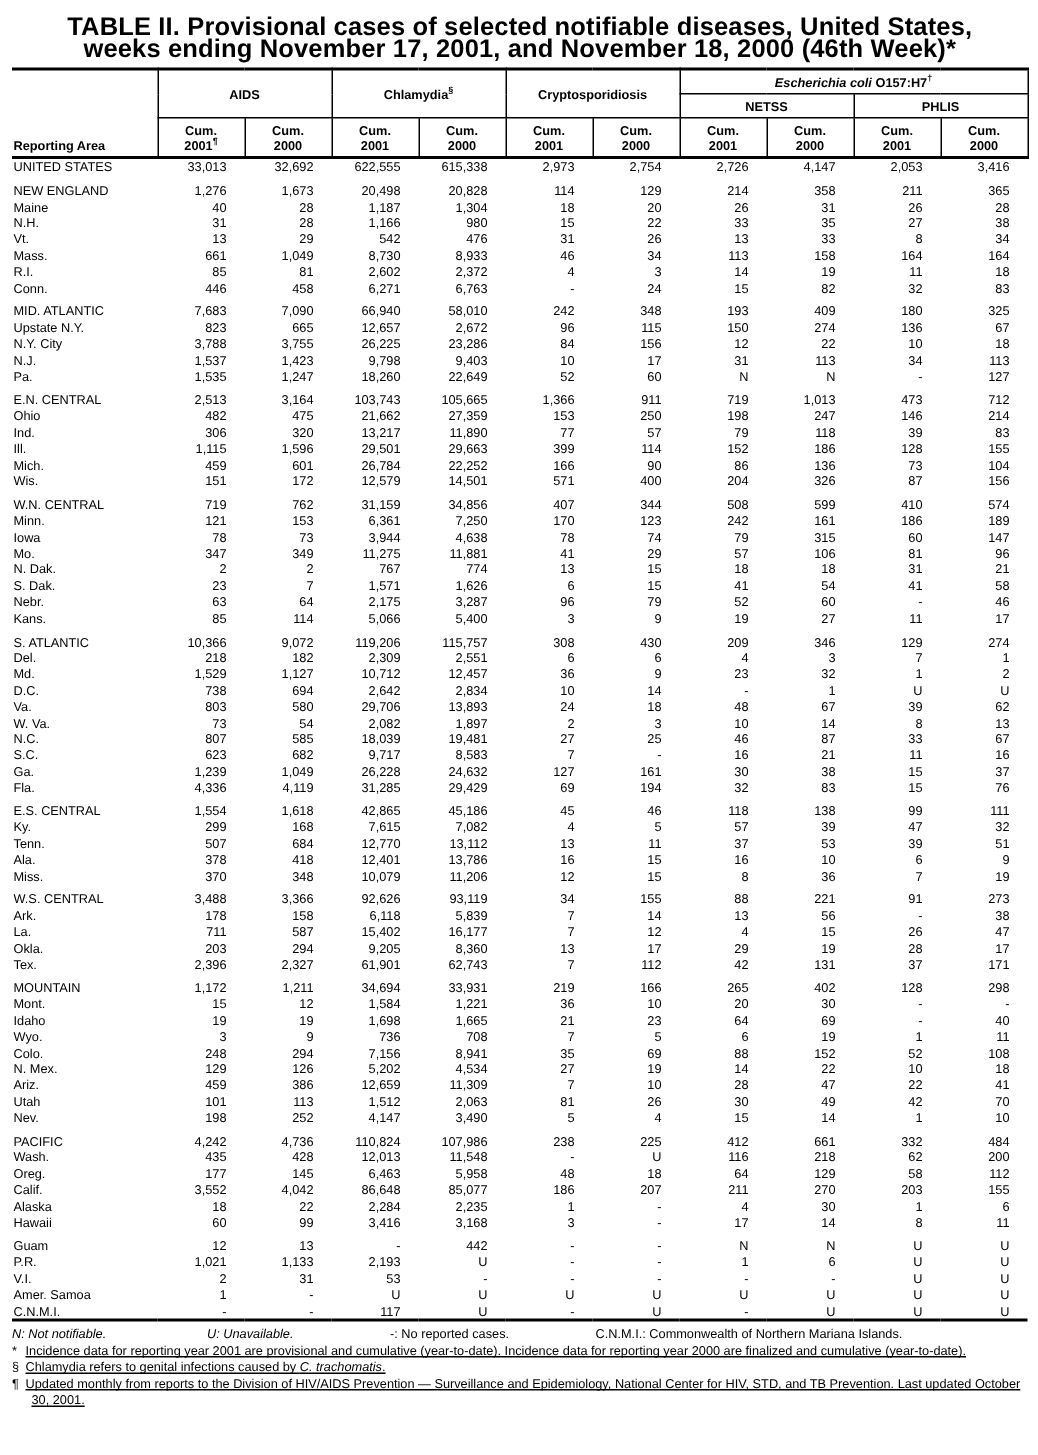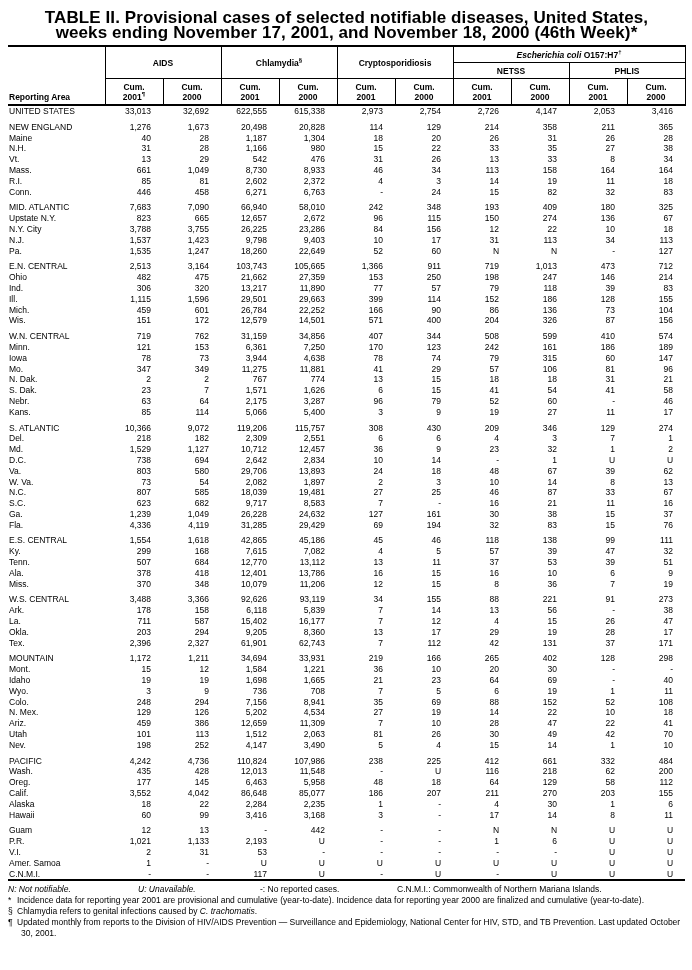--- a/index.html
+++ b/index.html
@@ -41,21 +41,21 @@
   }
   tbody td.area{text-align:left;padding-left:1px;}
   tbody td.num{text-align:right;padding-right:12px;}
   tr.gap td{height:5px;line-height:5px;font-size:1px;}
   .footnotes{margin-top:3px;font-size:8.5px;line-height:11px;}
   .legend{display:flex;margin-bottom:0px;}
   .legend span{display:inline-block;}
   .legend .l0{width:130px;font-style:italic;}
   .legend .l1{width:122px;font-style:italic;}
   .legend .l2{width:137px;}
-  .fn{padding-left:13px;text-indent:-13px;}
+  .fn{padding-left:13px;text-indent:-13px;text-decoration:underline;}
   .fn .sym{display:inline-block;width:9px;text-indent:0;text-align:left;}
 </style>
 </head>
 <body>
 
 <div class="page">
 
   <div class="title">
     <div>TABLE II. Provisional cases of selected notifiable diseases, United States,</div>
     <div>weeks ending November 17, 2001, and November 18, 2000 (46th Week)*</div>

